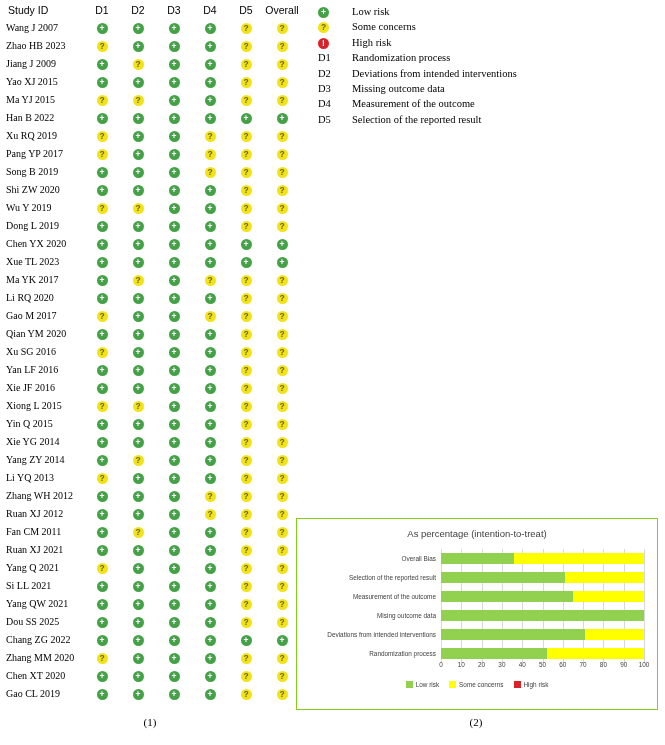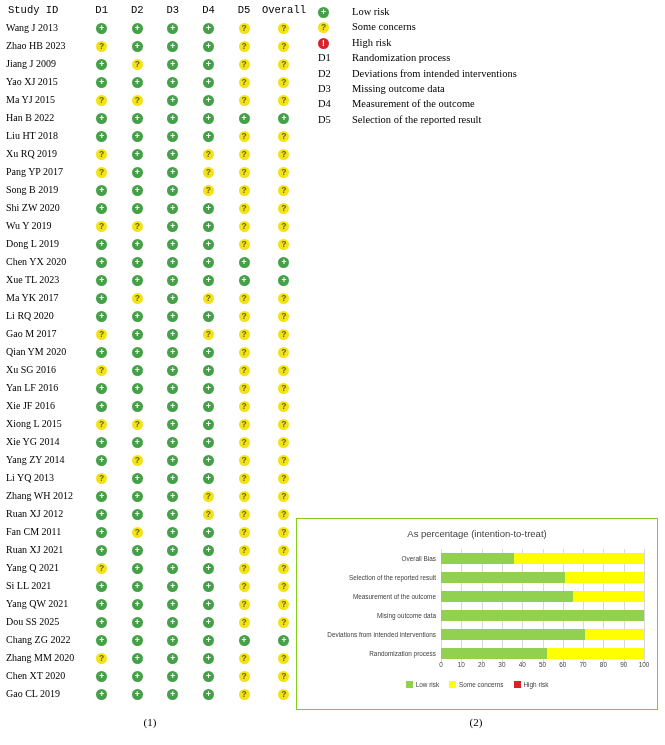--- a/index.html
+++ b/index.html
@@ -1,21 +1,21 @@
 <!DOCTYPE html>
 <html><head>
 <meta charset="utf-8">
 <style>
   html,body{margin:0;padding:0;}
   body{width:665px;height:745px;background:#ffffff;font-family:"Liberation Serif",serif;color:#000;position:relative;overflow:hidden;}
 
   
   #rob-table{position:absolute;left:6px;top:4px;width:300px;}
   table.rob{border-collapse:collapse;}
-  table.rob th{font-weight:normal;font-size:10.5px;font-family:Liberation Mono, monospace;text-align:center;padding:0 0 2px 0;}
+  table.rob th{font-weight:normal;font-size:10.5px;font-family:Liberation Sans, sans-serif;text-align:center;padding:0 0 2px 0;}
   table.rob th.studyhdr{text-align:left;padding-left:2px;}
   table.rob td{padding:0;height:12.3px;}
   td.study{font-size:10px;white-space:nowrap;text-align:left;padding-right:4px;width:78px;font-family:"Liberation Serif",serif;}
   td.cell{width:36px;text-align:center;}
 
   .dot{display:inline-block;width:11px;height:11px;border-radius:50%;position:relative;vertical-align:middle;}
   .dot span{position:absolute;left:0;top:0;width:11px;height:11px;line-height:11px;text-align:center;font-size:8.5px;color:#ffffff;font-family:"Liberation Sans",sans-serif;font-weight:bold;}
   .dot.low{background:#44a147;}
   .dot.low span{color:#ffffff;}
   .dot.some{background:#f2e318;}
@@ -68,21 +68,21 @@
         <th>D1</th>
         <th>D2</th>
         <th>D3</th>
         <th>D4</th>
         <th>D5</th>
         <th>Overall</th>
       </tr>
     </thead>
     <tbody id="rob-body">
         <tr>
-          <td class="study">Wang J 2013</td>
+          <td class="study">Wang J 2007</td>
           <td class="cell"><span class="dot low"><span>+</span></span></td>
           <td class="cell"><span class="dot low"><span>+</span></span></td>
           <td class="cell"><span class="dot low"><span>+</span></span></td>
           <td class="cell"><span class="dot low"><span>+</span></span></td>
           <td class="cell"><span class="dot some"><span>?</span></span></td>
           <td class="cell"><span class="dot some"><span>?</span></span></td>
         </tr>
         <tr>
           <td class="study">Zhao HB 2023</td>
           <td class="cell"><span class="dot some"><span>?</span></span></td>
@@ -122,29 +122,20 @@
         <tr>
           <td class="study">Han B 2022</td>
           <td class="cell"><span class="dot low"><span>+</span></span></td>
           <td class="cell"><span class="dot low"><span>+</span></span></td>
           <td class="cell"><span class="dot low"><span>+</span></span></td>
           <td class="cell"><span class="dot low"><span>+</span></span></td>
           <td class="cell"><span class="dot low"><span>+</span></span></td>
           <td class="cell"><span class="dot low"><span>+</span></span></td>
         </tr>
         <tr>
-          <td class="study">Liu HT 2018</td>
-          <td class="cell"><span class="dot low"><span>+</span></span></td>
-          <td class="cell"><span class="dot low"><span>+</span></span></td>
-          <td class="cell"><span class="dot low"><span>+</span></span></td>
-          <td class="cell"><span class="dot low"><span>+</span></span></td>
-          <td class="cell"><span class="dot some"><span>?</span></span></td>
-          <td class="cell"><span class="dot some"><span>?</span></span></td>
-        </tr>
-        <tr>
           <td class="study">Xu RQ 2019</td>
           <td class="cell"><span class="dot some"><span>?</span></span></td>
           <td class="cell"><span class="dot low"><span>+</span></span></td>
           <td class="cell"><span class="dot low"><span>+</span></span></td>
           <td class="cell"><span class="dot some"><span>?</span></span></td>
           <td class="cell"><span class="dot some"><span>?</span></span></td>
           <td class="cell"><span class="dot some"><span>?</span></span></td>
         </tr>
         <tr>
           <td class="study">Pang YP 2017</td>
@@ -269,20 +260,29 @@
           <td class="cell"><span class="dot low"><span>+</span></span></td>
           <td class="cell"><span class="dot low"><span>+</span></span></td>
           <td class="cell"><span class="dot low"><span>+</span></span></td>
           <td class="cell"><span class="dot some"><span>?</span></span></td>
           <td class="cell"><span class="dot some"><span>?</span></span></td>
         </tr>
         <tr>
           <td class="study">Xiong L 2015</td>
           <td class="cell"><span class="dot some"><span>?</span></span></td>
           <td class="cell"><span class="dot some"><span>?</span></span></td>
+          <td class="cell"><span class="dot low"><span>+</span></span></td>
+          <td class="cell"><span class="dot low"><span>+</span></span></td>
+          <td class="cell"><span class="dot some"><span>?</span></span></td>
+          <td class="cell"><span class="dot some"><span>?</span></span></td>
+        </tr>
+        <tr>
+          <td class="study">Yin Q 2015</td>
+          <td class="cell"><span class="dot low"><span>+</span></span></td>
+          <td class="cell"><span class="dot low"><span>+</span></span></td>
           <td class="cell"><span class="dot low"><span>+</span></span></td>
           <td class="cell"><span class="dot low"><span>+</span></span></td>
           <td class="cell"><span class="dot some"><span>?</span></span></td>
           <td class="cell"><span class="dot some"><span>?</span></span></td>
         </tr>
         <tr>
           <td class="study">Xie YG 2014</td>
           <td class="cell"><span class="dot low"><span>+</span></span></td>
           <td class="cell"><span class="dot low"><span>+</span></span></td>
           <td class="cell"><span class="dot low"><span>+</span></span></td>

